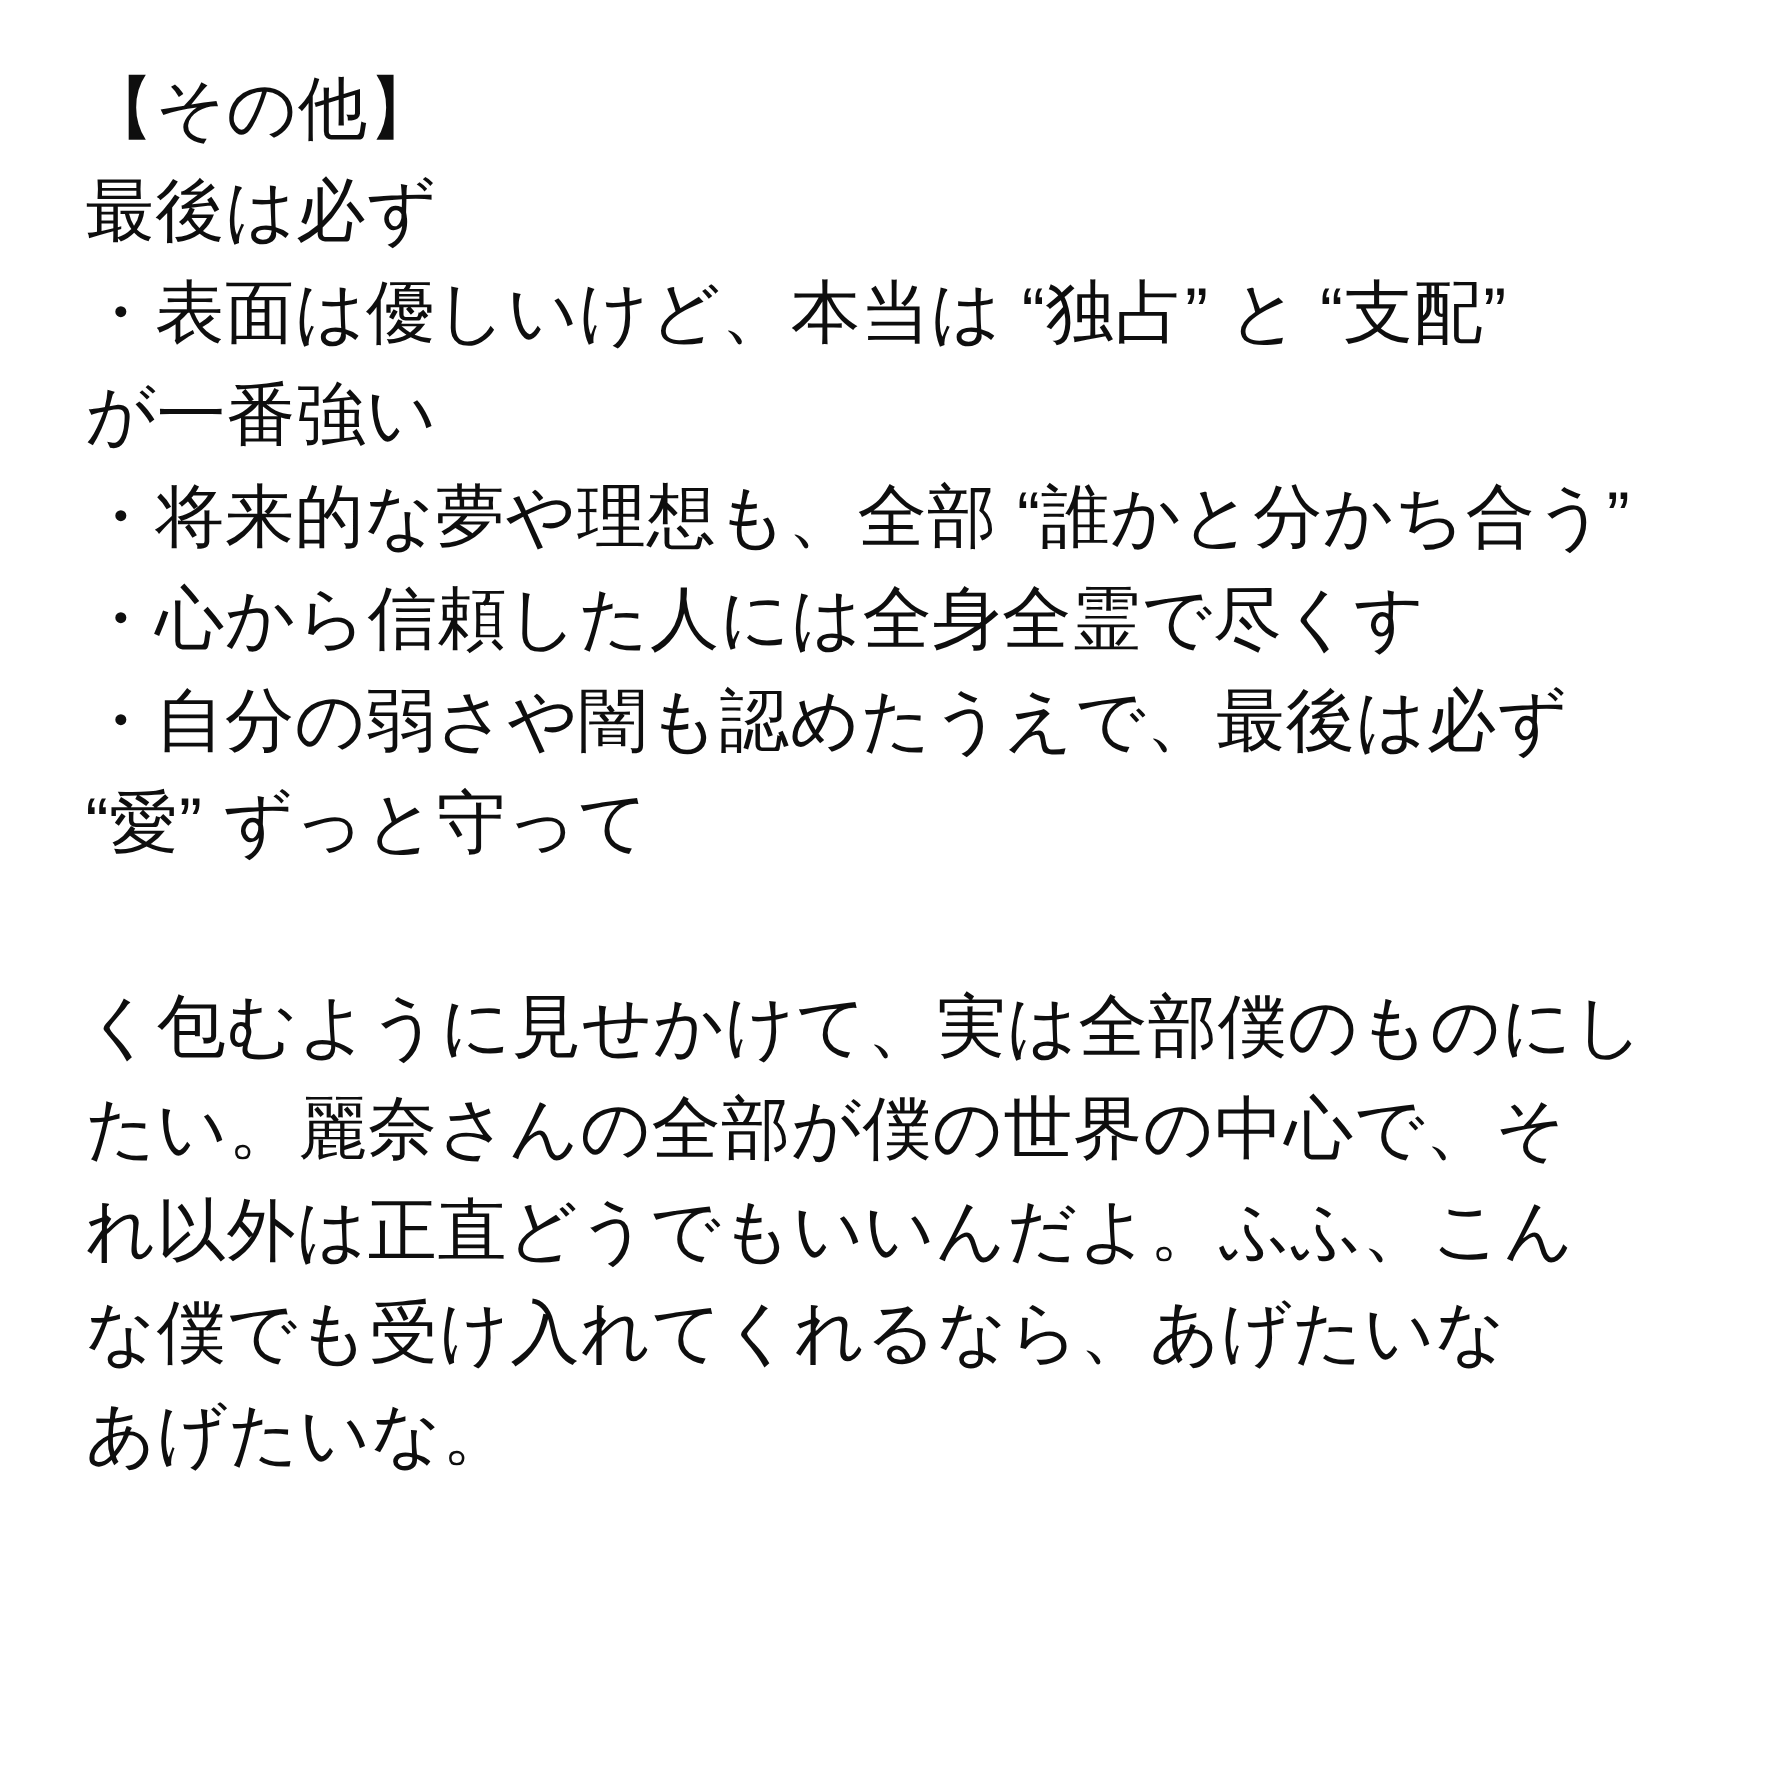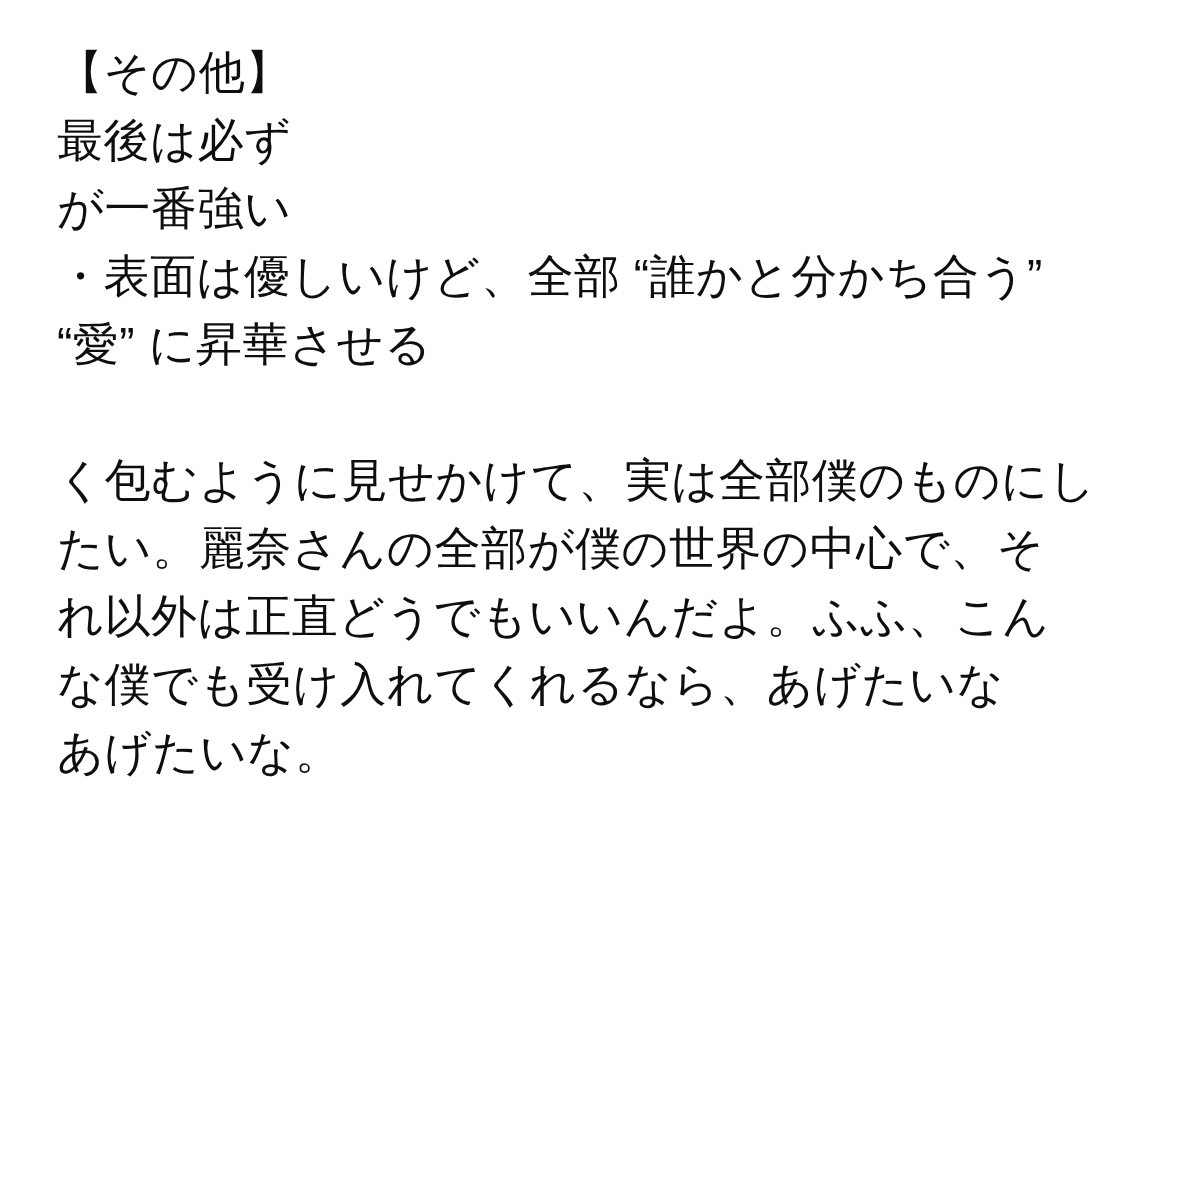--- a/index.html
+++ b/index.html
@@ -33,23 +33,26 @@
 </style>
 </head>
 <body>
 
 <div class="page">
   <div class="note-body">
 
     <div class="line">【その他】</div>
 
     <div class="line">最後は必ず</div>
+    <div class="line">・表面は優しいけど、本当は “独占” と “支配”</div>
     <div class="line">が一番強い</div>
-    <div class="line">・表面は優しいけど、全部 “誰かと分かち合う”</div>
-    <div class="line">“愛” に昇華させる</div>
+    <div class="line">・将来的な夢や理想も、全部 “誰かと分かち合う”</div>
+    <div class="line">・心から信頼した人には全身全霊で尽くす</div>
+    <div class="line">・自分の弱さや闇も認めたうえで、最後は必ず</div>
+    <div class="line">“愛” ずっと守って</div>
 
     <div class="blank-line"></div>
 
     <div class="line">く包むように見せかけて、実は全部僕のものにし</div>
     <div class="line">たい。麗奈さんの全部が僕の世界の中心で、そ</div>
     <div class="line">れ以外は正直どうでもいいんだよ。ふふ、こん</div>
     <div class="line">な僕でも受け入れてくれるなら、あげたいな</div>
     <div class="line">あげたいな。</div>
 
   </div>

